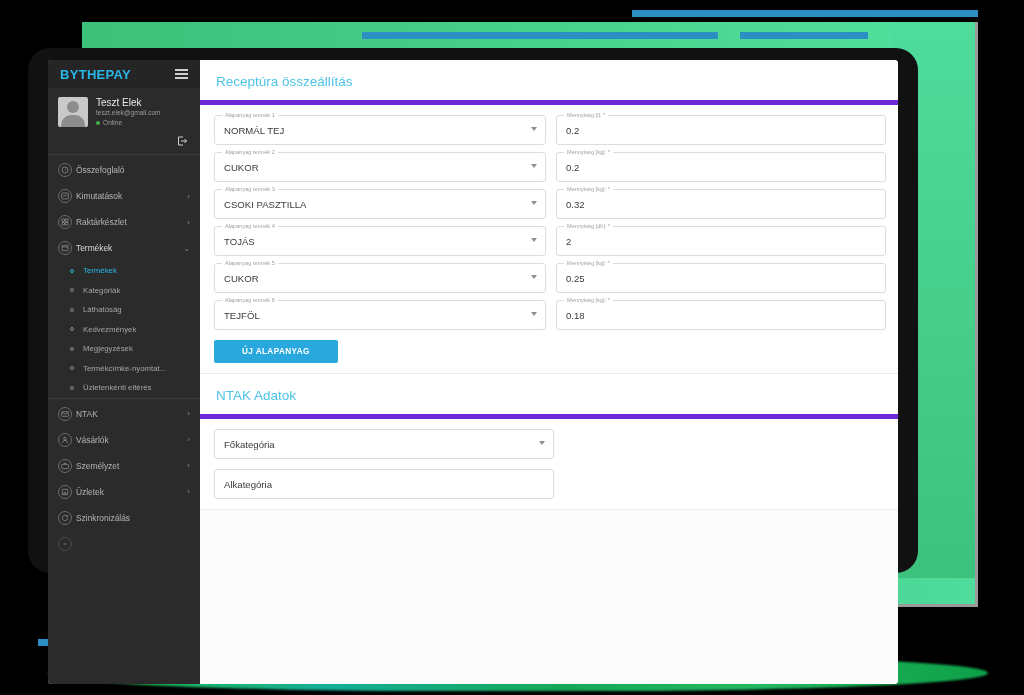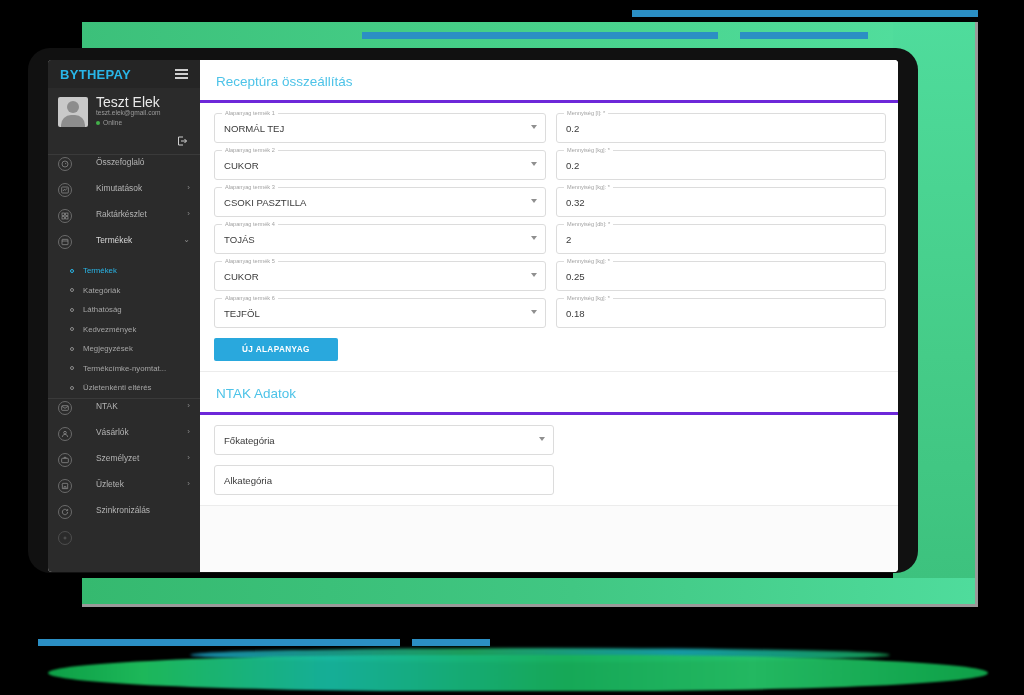--- a/index.html
+++ b/index.html
@@ -42,21 +42,21 @@
     border-radius: 50%;
     filter: blur(1.6px); opacity: .85;
   }
 
   
   .device {
     position: absolute; left: 28px; top: 48px; width: 890px; height: 525px;
     background: #111; border-radius: 22px;
   }
   .device-screen {
-    position: absolute; left: 20px; top: 12px; width: 850px; height: 512px;
+    position: absolute; left: 20px; top: 12px; width: 850px; height: 624px;
     background: #fff; border-radius: 4px; overflow: hidden; display: flex;
   }
 
   
   .sidebar {
     width: 152px; min-width: 152px; height: 100%;
     background: #2b2b2b; color: #b8b8b8; overflow: hidden;
     display: flex; flex-direction: column;
   }
   .sb-brandrow {
@@ -73,31 +73,31 @@
     position: relative; overflow: hidden; flex: none;
   }
   .avatar::before {
     content:""; position:absolute; left:9px; top:4px; width:12px; height:12px;
     border-radius:50%; background:#8d8d8d;
   }
   .avatar::after {
     content:""; position:absolute; left:3px; top:18px; width:24px; height:14px;
     border-radius:10px 10px 0 0; background:#8d8d8d;
   }
-  .pf-name { color: #e8e8e8; font-size: 14px; line-height: 11px; }
+  .pf-name { color: #e8e8e8; font-size: 10px; line-height: 11px; }
   .pf-mail { color: #9a9a9a; font-size: 6.6px; line-height: 10px; }
   .pf-status { color: #9a9a9a; font-size: 6.6px; line-height: 10px; display:flex; align-items:center; gap:3px;}
   .dot-online { width: 4px; height: 4px; border-radius: 50%; background: #43b04a; display:inline-block;}
   .sb-logoutrow { display: flex; justify-content: flex-end; padding: 3px 12px 7px 0; }
   .logout-ico { width: 12px; height: 12px; }
 
   .sb-divider { height: 1px; background: #3a3a3a; margin: 0 0 2px 0; }
 
   .sb-item {
-    display: flex; gap: 24px; padding: 0 10px;
+    display: flex; align-items: center; gap: 4px; padding: 0 10px;
     height: 26px; font-size: 8.4px; color: #b4b4b4; cursor: pointer;
   }
   .sb-item .ico {
     width: 14px; height: 14px; border-radius: 50%; border: 1px solid #6b6b6b;
     display: flex; align-items: center; justify-content: center; flex: none;
     color: #9d9d9d;
   }
   .sb-item .ico svg { width: 8px; height: 8px; }
   .sb-item .lbl { flex: 1; }
   .chev { color: #8a8a8a; font-size: 8px; }
@@ -112,21 +112,21 @@
     width: 4px; height: 4px; border-radius: 50%; border: 1px solid #8c8c8c; flex:none;
   }
   .sb-subitem.active { color: #29b6e8; }
   .sb-subitem.active .bullet { border-color: #29b6e8; }
 
   
   .main { flex: 1; background: #fbfbfb; overflow: hidden; position: relative; }
   .card { background: #fff; margin: 0; border-bottom: 1px solid #ececec; }
   .card-title {
     color: #4dc3e8; font-size: 13.5px; padding: 14px 16px 11px 16px;
-    border-bottom: 3px solid #6d28d9; font-weight: normal;
+    border-bottom: 5px solid #6d28d9; font-weight: normal;
   }
   .card-body { padding: 10px 14px 10px 14px; }
 
   .row-ing { display: flex; align-items: flex-start; gap: 10px; margin-bottom: 7px; }
 
   .ofield { position: relative; flex: none; }
   .ofield .box {
     border: 1px solid #dcdcdc; border-radius: 3px; background: #fff;
     height: 30px; display: flex; align-items: center; padding: 0 9px;
     font-size: 9.6px; color: #3a3a3a;

